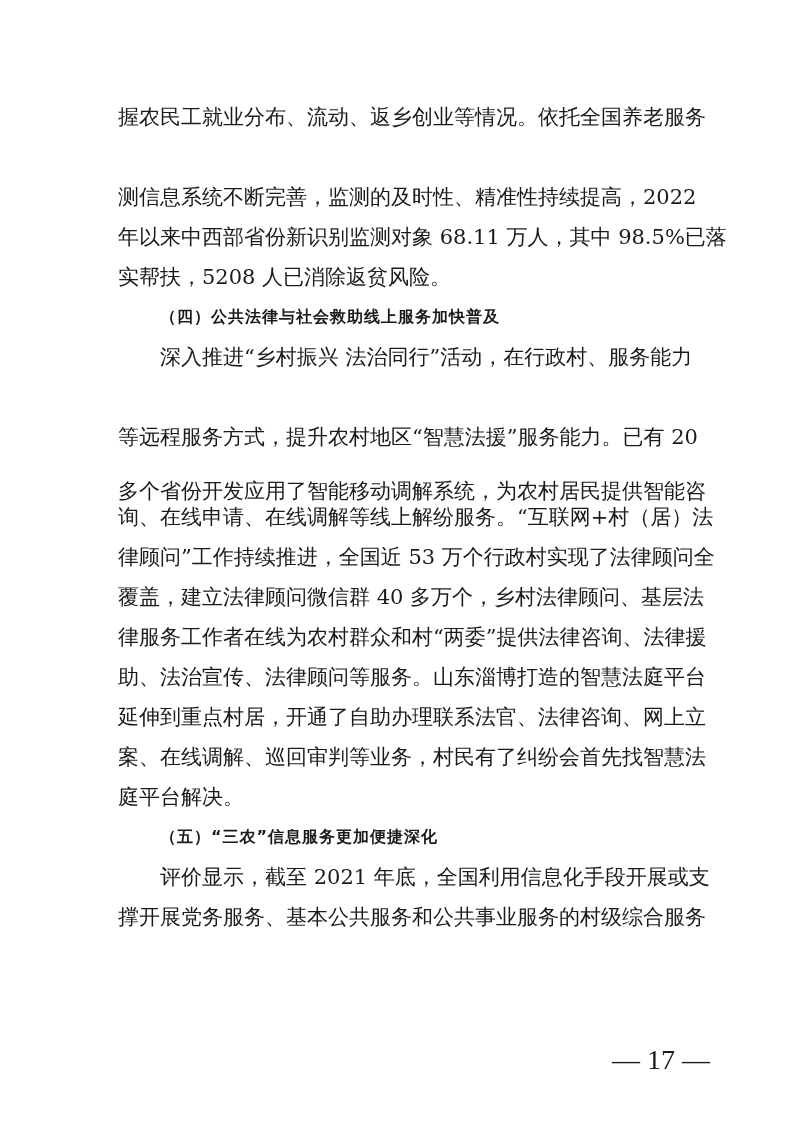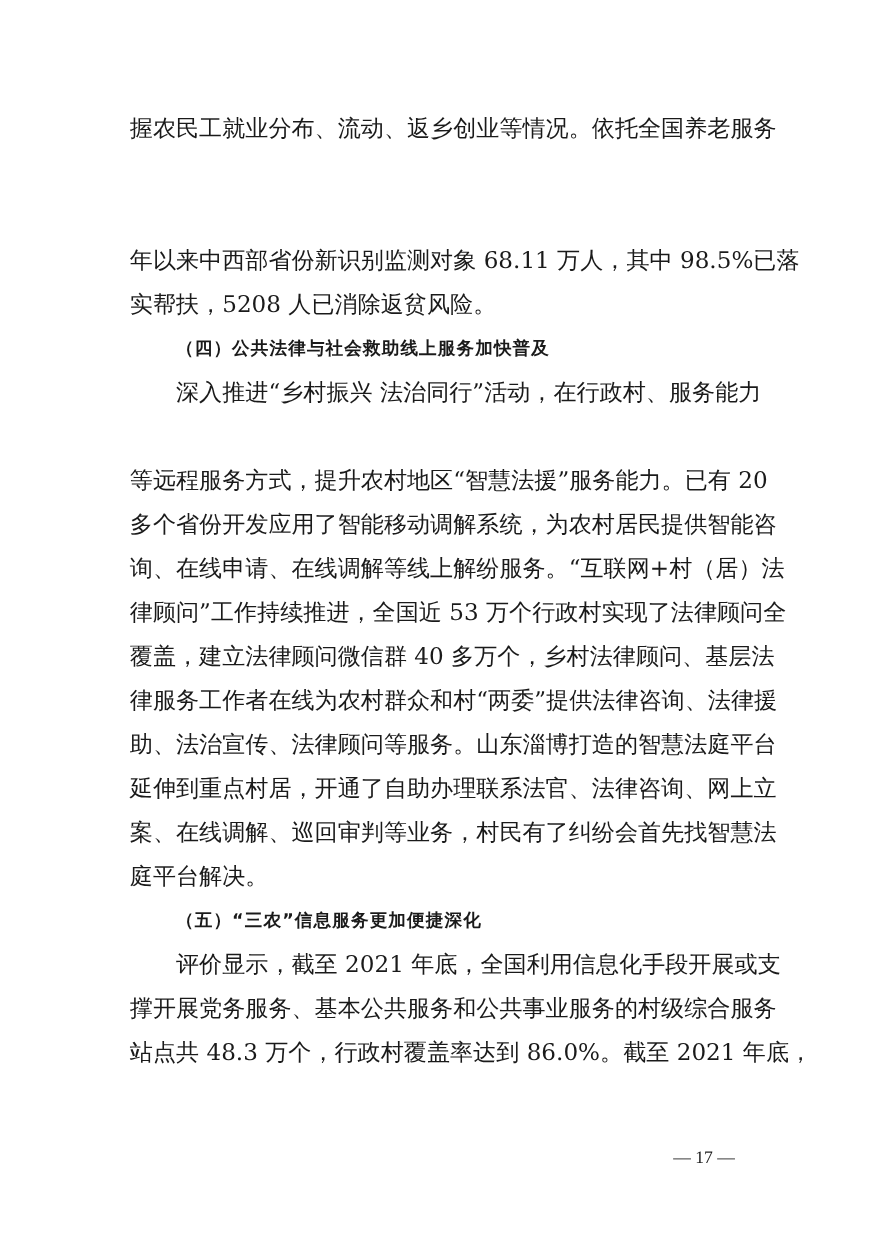--- a/index.html
+++ b/index.html
@@ -7,44 +7,44 @@
          font-family: "DejaVu Serif", "Liberation Serif", serif; color: #1a1a1a; }
   .page { position: absolute; left: 0; top: 0; width: 793px; height: 942px; padding-left: 13px; }
   .line { position: absolute; left: 118px; width: 556px; height: 30px;
           font-size: 21px; line-height: 30px; white-space: nowrap;
           text-align: justify; text-align-last: justify; }
   .line.last { text-align-last: left; }
   .line.indent { left: 160px; width: 514px; }
   .heading { position: absolute; left: 160px; font-size: 16px; line-height: 30px;
              font-family: "DejaVu Sans", "Liberation Sans", sans-serif; font-weight: bold;
              white-space: nowrap; letter-spacing: 1px; }
-  .folio { position: absolute; left: 612px; top: 1044px; font-size: 16px;
+  .folio { position: absolute; left: 612px; top: 1044px; font-size: 28px;
            font-family: "Liberation Serif", "DejaVu Serif", serif; white-space: nowrap; }
 </style>
 </head>
 <body>
 
 <div class="page">
 
   <div class="line" style="top:102px">握农民工就业分布、流动、返乡创业等情况。依托全国养老服务</div>
+  <div class="line" style="top:182px">测信息系统不断完善，监测的及时性、精准性持续提高，2022</div>
   <div class="line" style="top:222px">年以来中西部省份新识别监测对象 68.11 万人，其中 98.5%已落</div>
   <div class="line last" style="top:262px">实帮扶，5208 人已消除返贫风险。</div>
 
   <div class="heading" style="top:302px">（四）公共法律与社会救助线上服务加快普及</div>
   <div class="line indent" style="top:342px">深入推进“乡村振兴  法治同行”活动，在行政村、服务能力</div>
   <div class="line" style="top:422px">等远程服务方式，提升农村地区“智慧法援”服务能力。已有 20</div>
-  <div class="line" style="top:462px">多个省份开发应用了智能移动调解系统，为农村居民提供智能咨</div>
+  <div class="line" style="top:476px">多个省份开发应用了智能移动调解系统，为农村居民提供智能咨</div>
   <div class="line" style="top:502px">询、在线申请、在线调解等线上解纷服务。“互联网+村（居）法</div>
   <div class="line" style="top:542px">律顾问”工作持续推进，全国近 53 万个行政村实现了法律顾问全</div>
   <div class="line" style="top:582px">覆盖，建立法律顾问微信群 40 多万个，乡村法律顾问、基层法</div>
   <div class="line" style="top:622px">律服务工作者在线为农村群众和村“两委”提供法律咨询、法律援</div>
   <div class="line" style="top:662px">助、法治宣传、法律顾问等服务。山东淄博打造的智慧法庭平台</div>
   <div class="line" style="top:702px">延伸到重点村居，开通了自助办理联系法官、法律咨询、网上立</div>
   <div class="line" style="top:742px">案、在线调解、巡回审判等业务，村民有了纠纷会首先找智慧法</div>
   <div class="line last" style="top:782px">庭平台解决。</div>
 
   <div class="heading" style="top:822px">（五）“三农”信息服务更加便捷深化</div>
   <div class="line indent" style="top:862px">评价显示，截至 2021 年底，全国利用信息化手段开展或支</div>
   <div class="line" style="top:902px">撑开展党务服务、基本公共服务和公共事业服务的村级综合服务</div>
-  <div class="line" style="top:942px">站点共 48.3 万个，行政村覆盖率达到 86.0%。截至 2021 年底，</div>
 
   <div class="folio">— 17 —</div>
 </div>
 
 </body></html>

